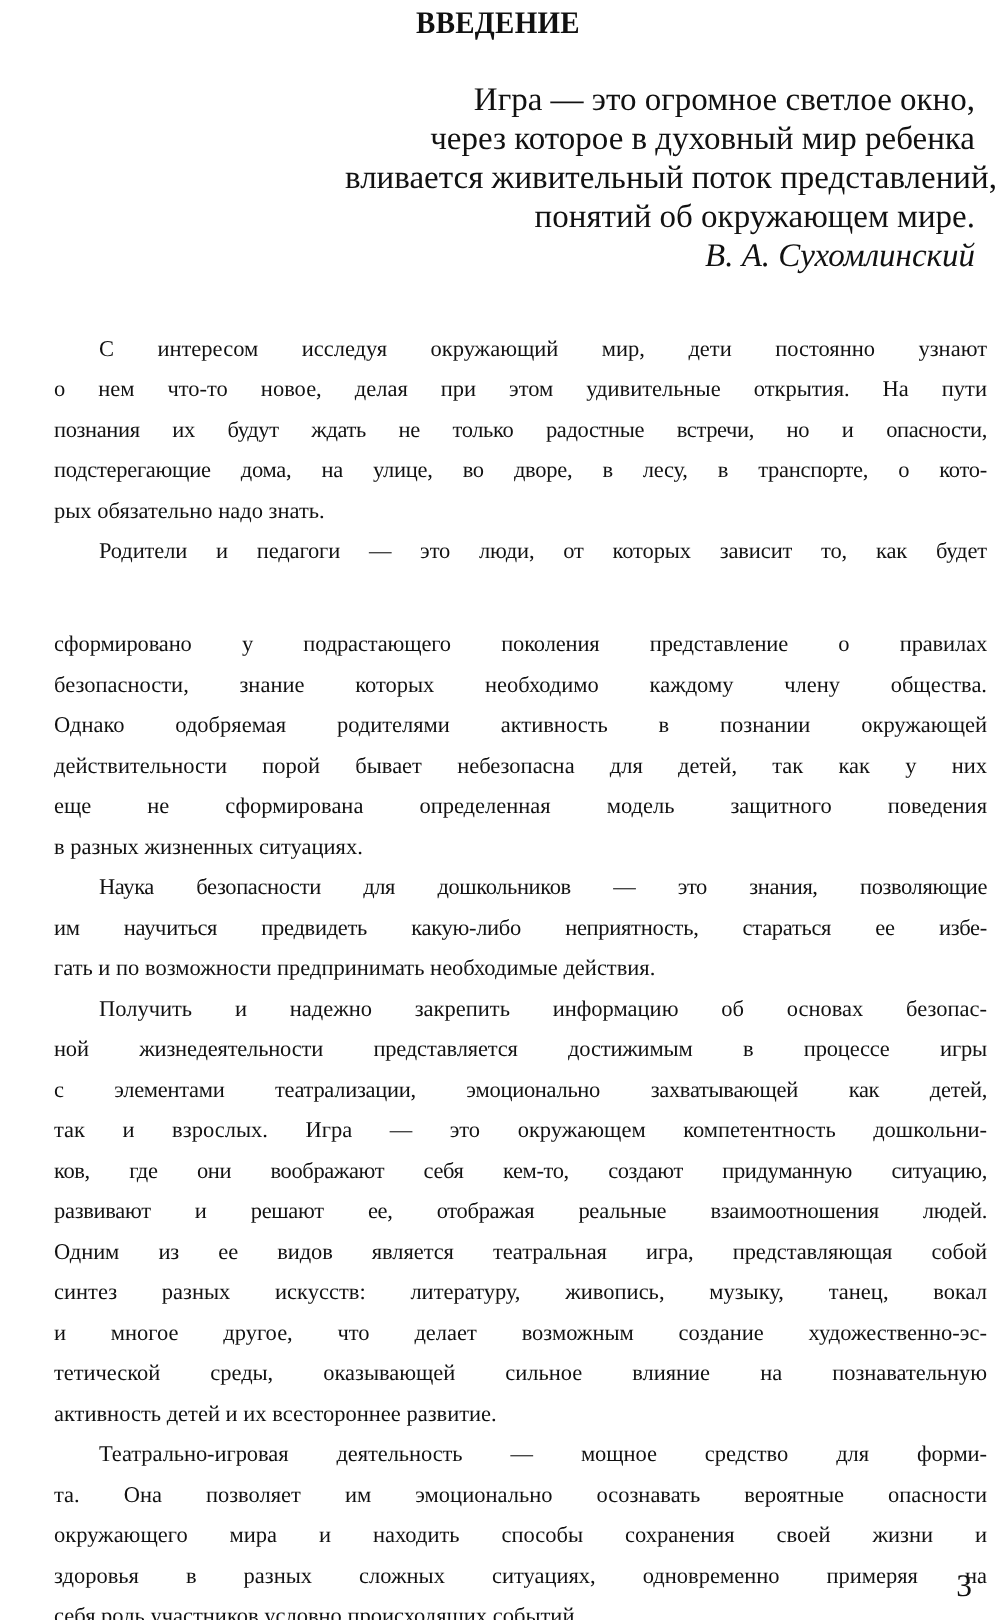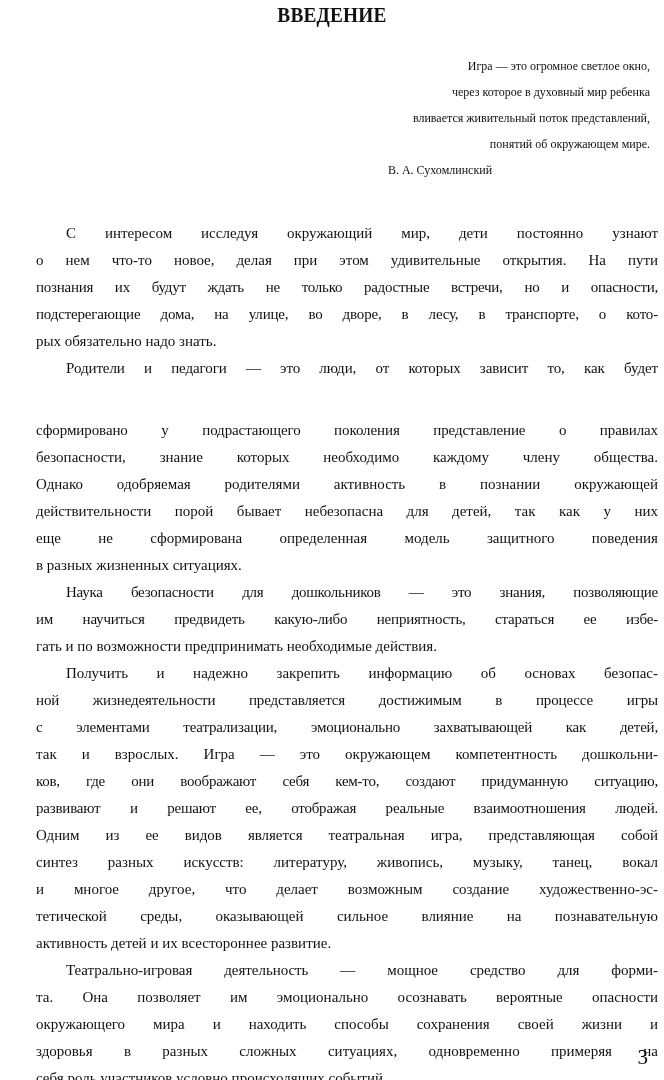--- a/index.html
+++ b/index.html
@@ -34,31 +34,31 @@
       letter-spacing: 0.2px;
       transform: scaleX(0.92);
       transform-origin: center;
     }
     .epigraph {
       position: absolute;
       top: 53px;
       right: 6px;
       width: 420px;
       text-align: right;
-      font-size: 12px;
+      font-size: 22px;
       line-height: 26px;
     }
     .epigraph .line {
       display: block;
       white-space: nowrap;
     }
     .epigraph .author {
       display: block;
+      font-style: italic;
       white-space: nowrap;
-      text-align: center;
     }
     .body-text {
       position: absolute;
       top: 220px;
       left: 6px;
       width: 652px;
       font-size: 15px;
       line-height: 27px;
     }
     .para {

